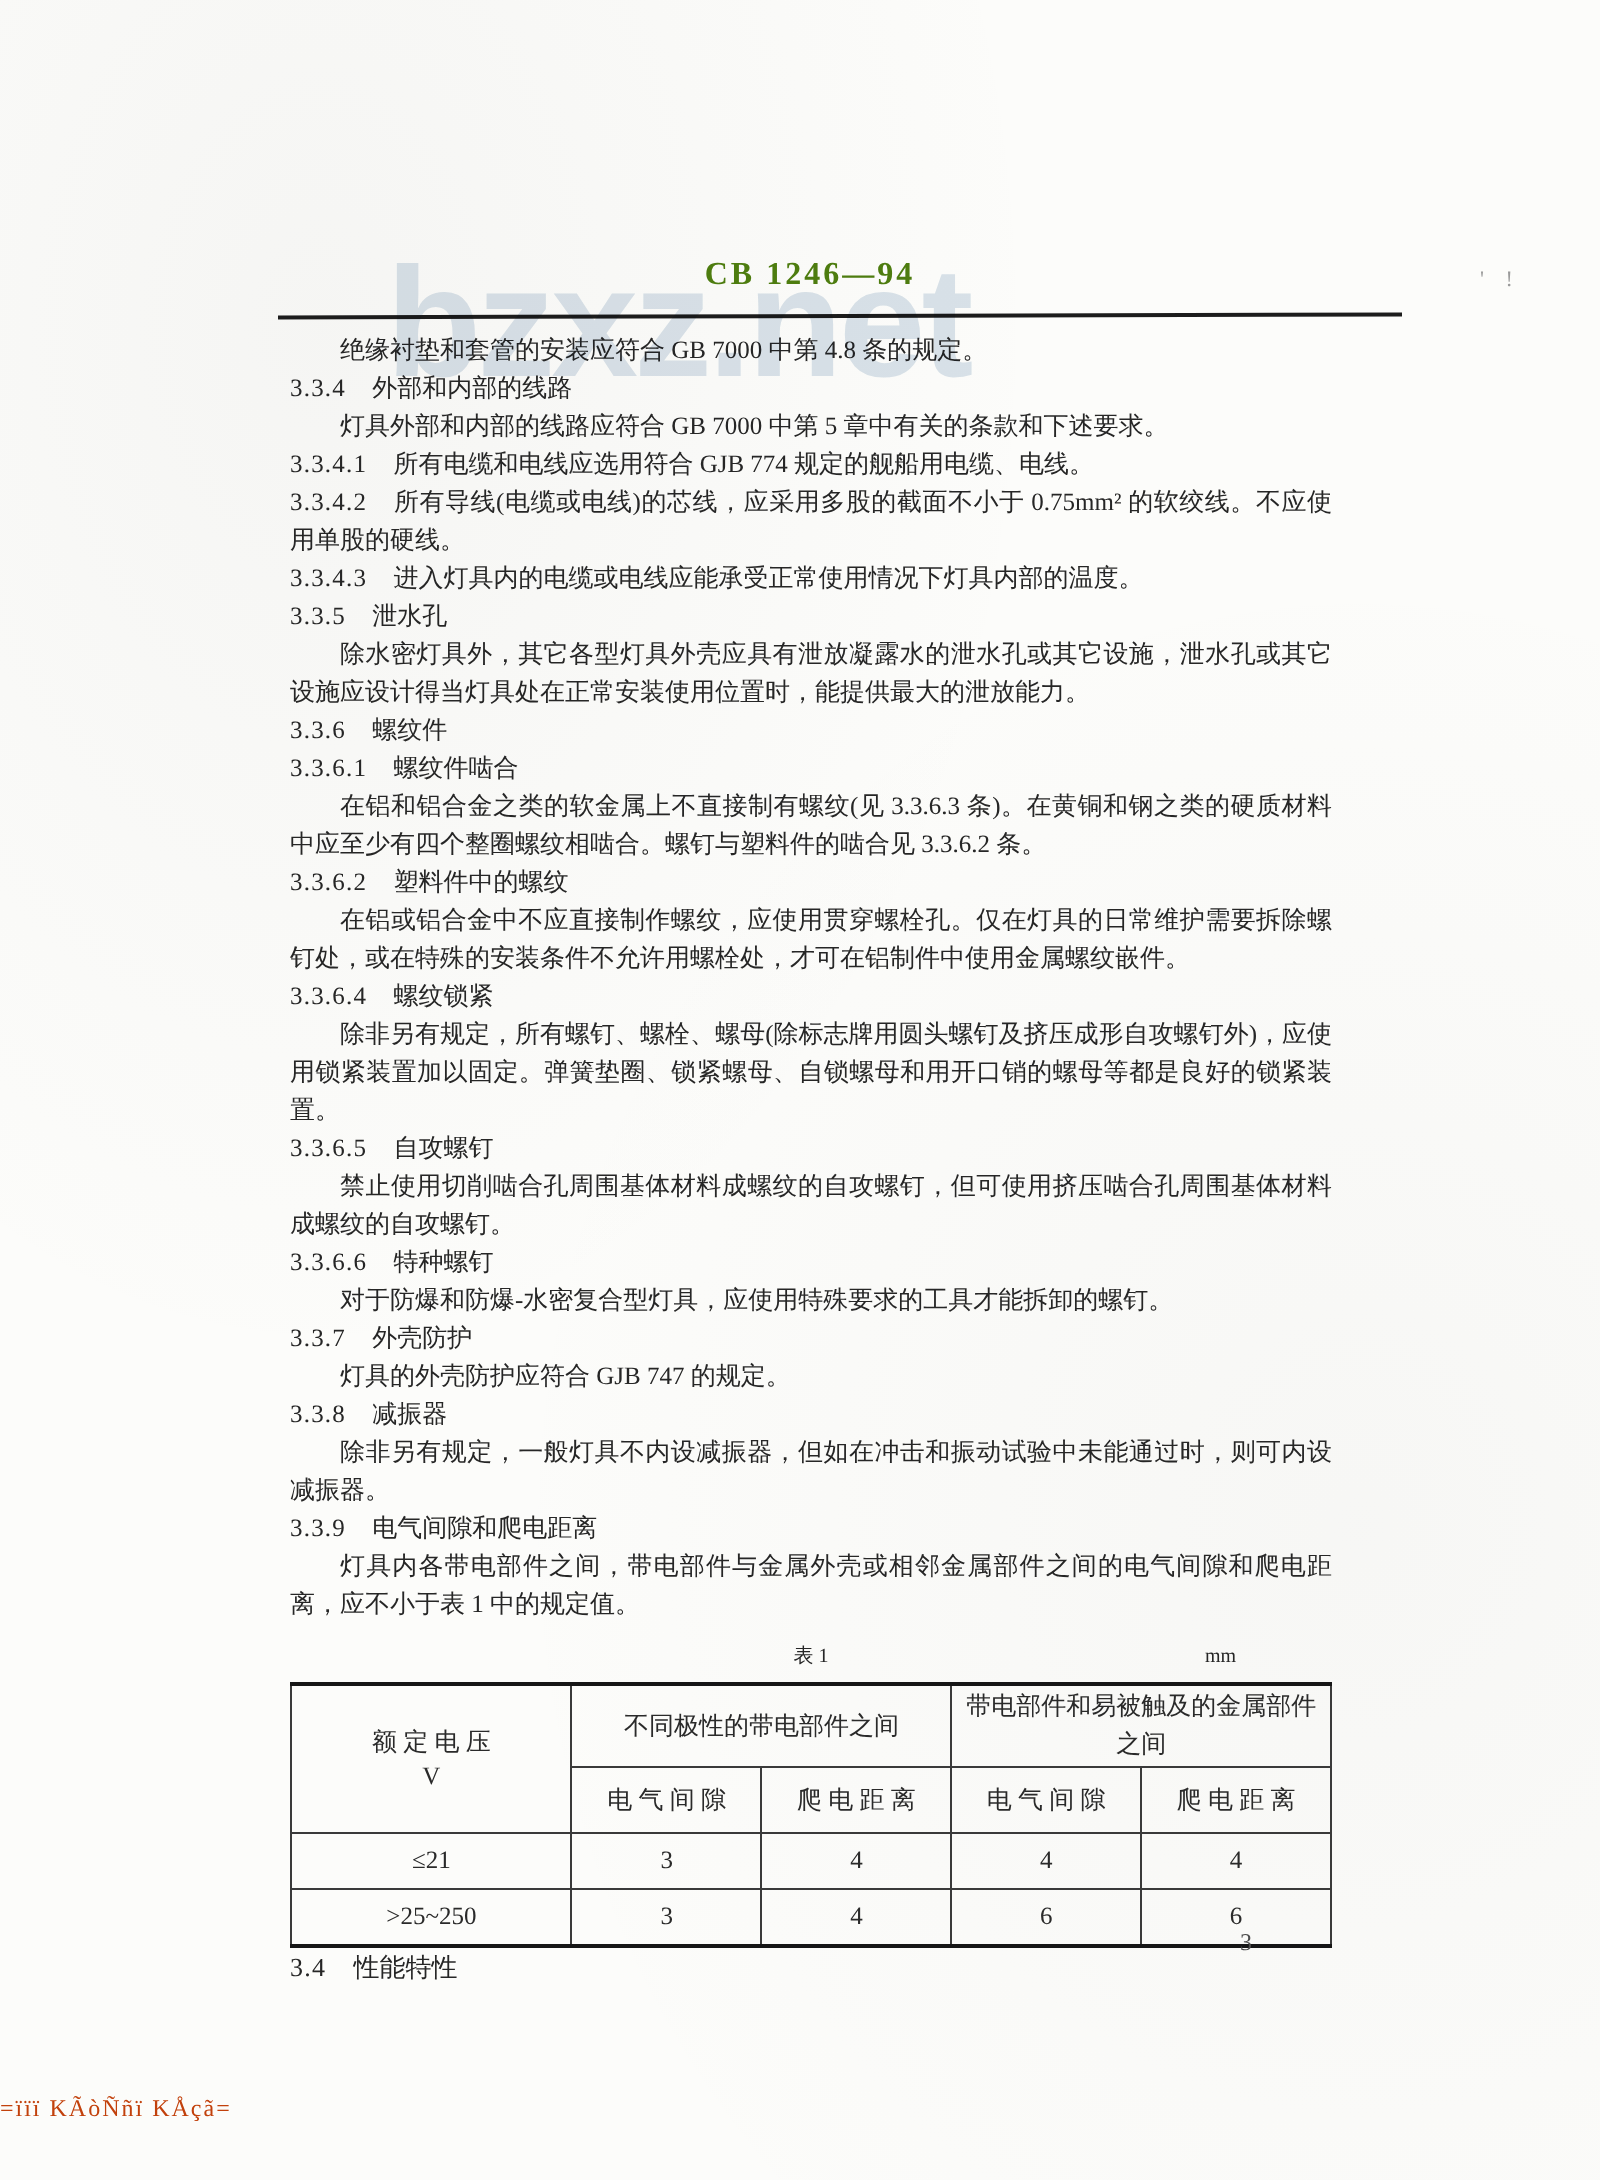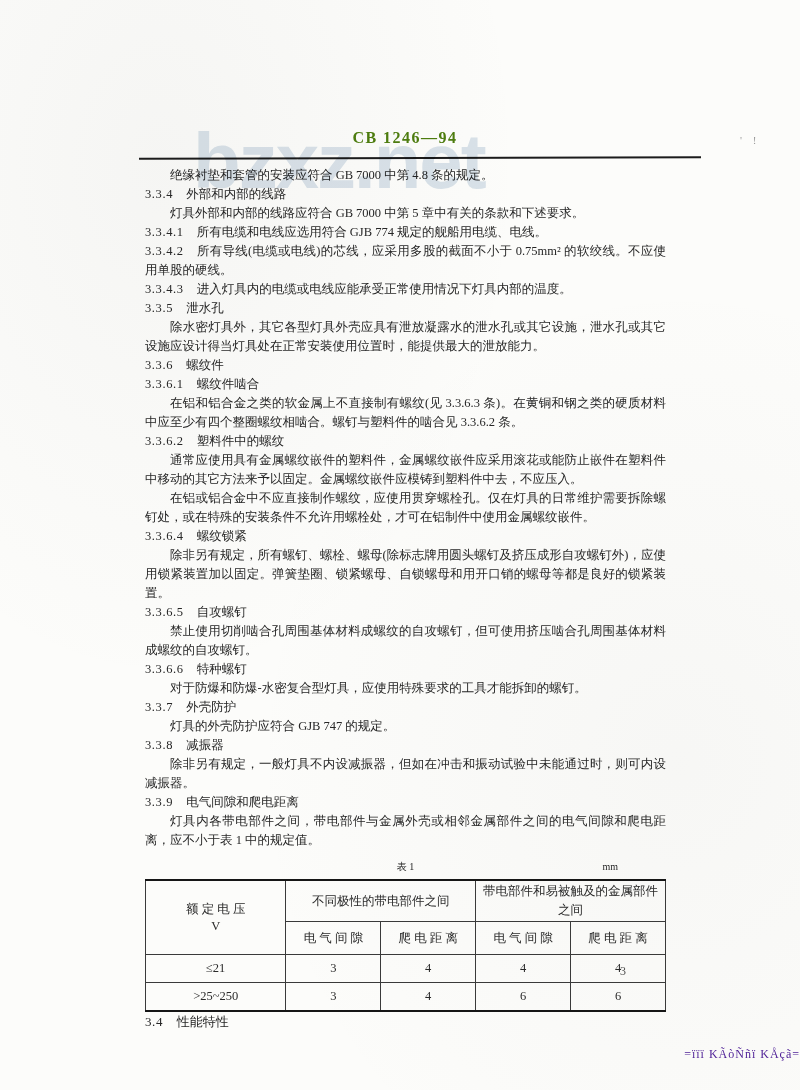--- a/index.html
+++ b/index.html
@@ -60,22 +60,22 @@
   table.cl-table tr.h1 td { height:23px; }
   table.cl-table tr.h2 td { height:30px; }
   table.cl-table tbody td { height:25px; }
   td.voltage-head { line-height:17px; }
   .clause-after-table { margin-top:11px; font-size:13px; }
   .page-num {
     position:absolute; left:620px; top:964px; font-size:12px;
     color:#4c4c4c; z-index:2;
   }
   .wm-bottom {
-    position:absolute; left:0; width:800px; top:1047px; text-align:right;
-    color:#4c1d95; font-size:12px; letter-spacing:1px; z-index:1;
+    position:absolute; left:0; width:800px; top:1047px; text-align:left;
+    color:#c2410c; font-size:12px; letter-spacing:1px; z-index:1;
   }
 </style>
 </head>
 <body>
 
 <div class="page">
 
   <div class="wm-top" style="color: rgb(169, 191, 211);">bzxz.net</div>
 
   <div class="doc-header">CB 1246—94</div>
@@ -89,21 +89,20 @@
         <p class="indent">灯具外部和内部的线路应符合 GB 7000 中第 5 章中有关的条款和下述要求。</p>
         <p><span class="num">3.3.4.1</span>所有电缆和电线应选用符合 GJB 774 规定的舰船用电缆、电线。</p>
         <p><span class="num">3.3.4.2</span>所有导线(电缆或电线)的芯线，应采用多股的截面不小于 0.75mm² 的软绞线。不应使用单股的硬线。</p>
         <p><span class="num">3.3.4.3</span>进入灯具内的电缆或电线应能承受正常使用情况下灯具内部的温度。</p>
         <p><span class="num">3.3.5</span>泄水孔</p>
         <p class="indent">除水密灯具外，其它各型灯具外壳应具有泄放凝露水的泄水孔或其它设施，泄水孔或其它设施应设计得当灯具处在正常安装使用位置时，能提供最大的泄放能力。</p>
         <p><span class="num">3.3.6</span>螺纹件</p>
         <p><span class="num">3.3.6.1</span>螺纹件啮合</p>
         <p class="indent">在铝和铝合金之类的软金属上不直接制有螺纹(见 3.3.6.3 条)。在黄铜和钢之类的硬质材料中应至少有四个整圈螺纹相啮合。螺钉与塑料件的啮合见 3.3.6.2 条。</p>
         <p><span class="num">3.3.6.2</span>塑料件中的螺纹</p>
-        <p class="indent">通常应使用具有金属螺纹嵌件的塑料件，金属螺纹嵌件应采用滚花或能防止嵌件在塑料件中移动的其它方法来予以固定。金属螺纹嵌件应模铸到塑料件中去，不应压入。</p>
         <p class="indent">在铝或铝合金中不应直接制作螺纹，应使用贯穿螺栓孔。仅在灯具的日常维护需要拆除螺钉处，或在特殊的安装条件不允许用螺栓处，才可在铝制件中使用金属螺纹嵌件。</p>
         <p><span class="num">3.3.6.4</span>螺纹锁紧</p>
         <p class="indent">除非另有规定，所有螺钉、螺栓、螺母(除标志牌用圆头螺钉及挤压成形自攻螺钉外)，应使用锁紧装置加以固定。弹簧垫圈、锁紧螺母、自锁螺母和用开口销的螺母等都是良好的锁紧装置。</p>
         <p><span class="num">3.3.6.5</span>自攻螺钉</p>
         <p class="indent">禁止使用切削啮合孔周围基体材料成螺纹的自攻螺钉，但可使用挤压啮合孔周围基体材料成螺纹的自攻螺钉。</p>
         <p><span class="num">3.3.6.6</span>特种螺钉</p>
         <p class="indent">对于防爆和防爆-水密复合型灯具，应使用特殊要求的工具才能拆卸的螺钉。</p>
         <p><span class="num">3.3.7</span>外壳防护</p>
         <p class="indent">灯具的外壳防护应符合 GJB 747 的规定。</p>
         <p><span class="num">3.3.8</span>减振器</p>

